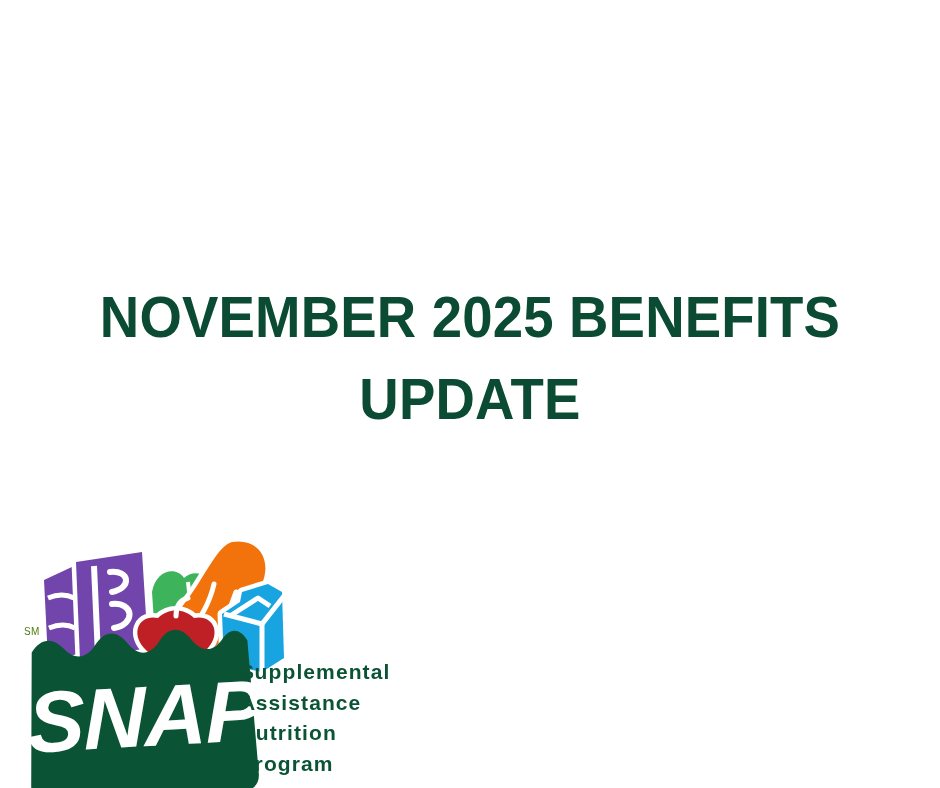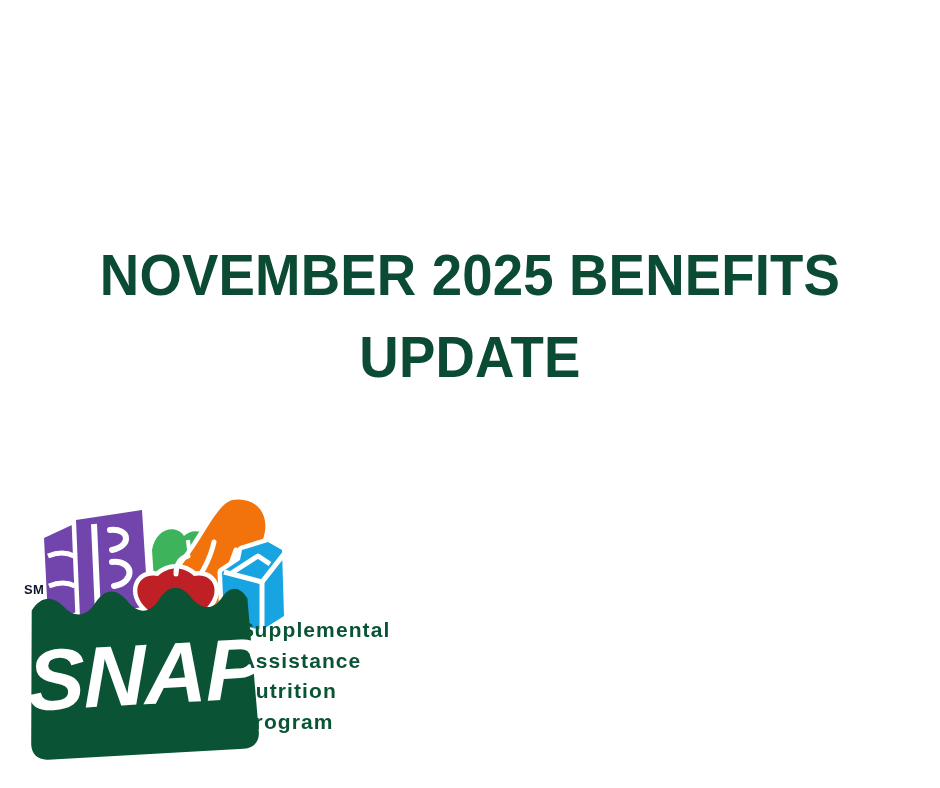--- a/index.html
+++ b/index.html
@@ -14,20 +14,21 @@
     font-family: "Liberation Sans", sans-serif;
     overflow: hidden;
     position: relative;
   }
 
   
   #slide {
     position: absolute;
     inset: 0;
     background: #ffffff;
+    margin-top: 42px;
   }
 
   
   #headline {
     position: absolute;
     left: 0;
     top: 234px;
     width: 940px;
     text-align: center;
   }
@@ -78,24 +79,24 @@
   }
   .tagline-row .rest {
     font-weight: bold;
   }
 
   
   #service-mark {
     position: absolute;
     left: 24px;
     top: 583px;
-    color: #0f172a;
+    color: #4d7c0f;
     font-family: "Liberation Sans", sans-serif;
-    font-size: 13px;
-    font-weight: bold;
+    font-size: 10px;
+    font-weight: normal;
     letter-spacing: 0.3px;
     line-height: 14px;
   }
 </style>
 </head>
 <body>
 
 <div id="slide">
 
   <div id="headline">

